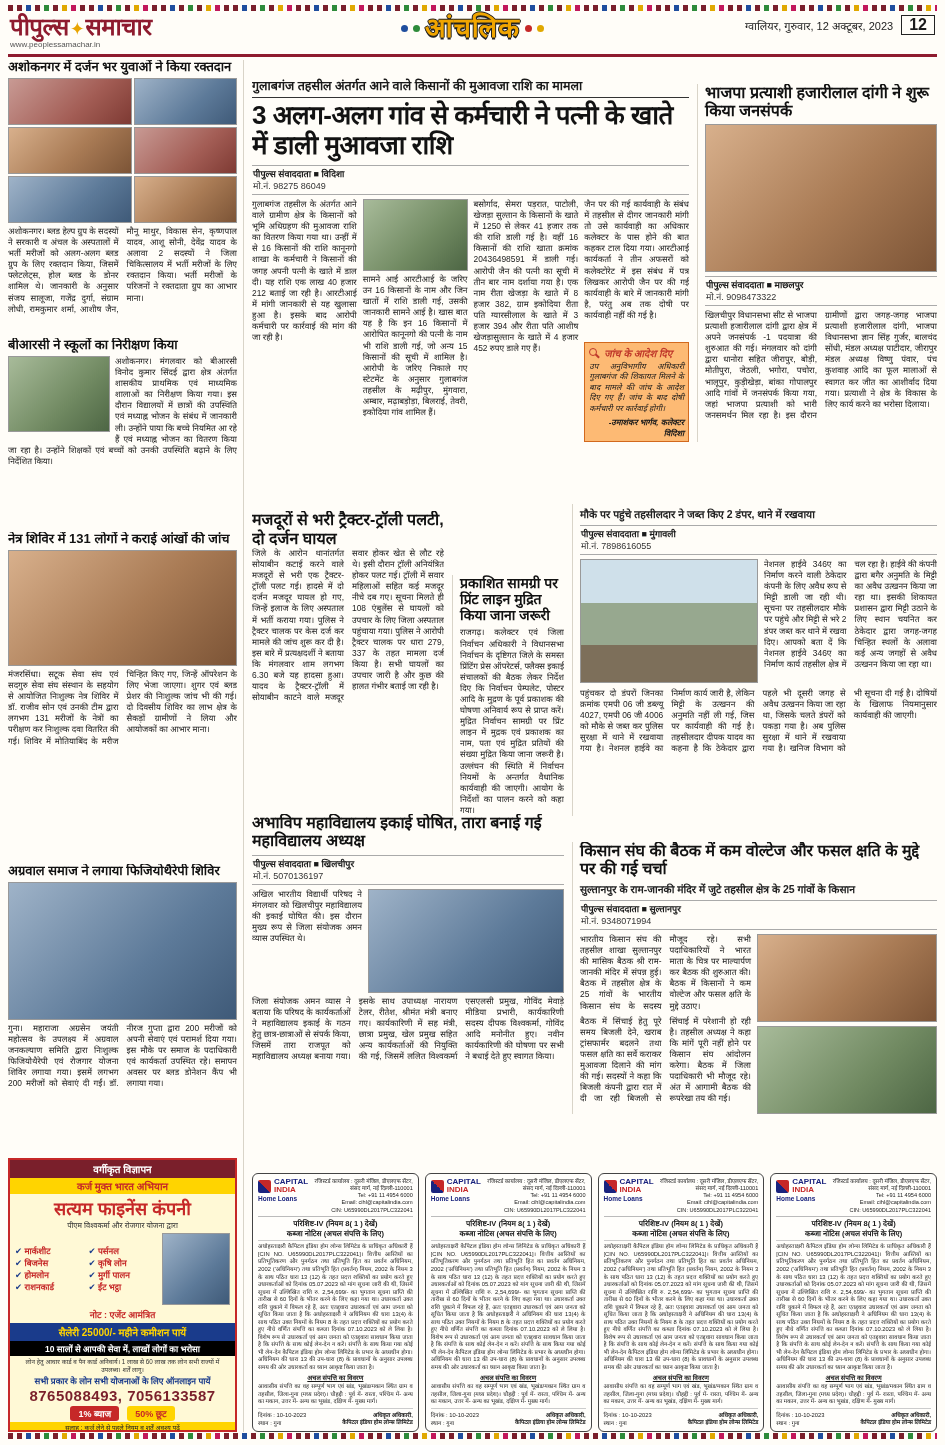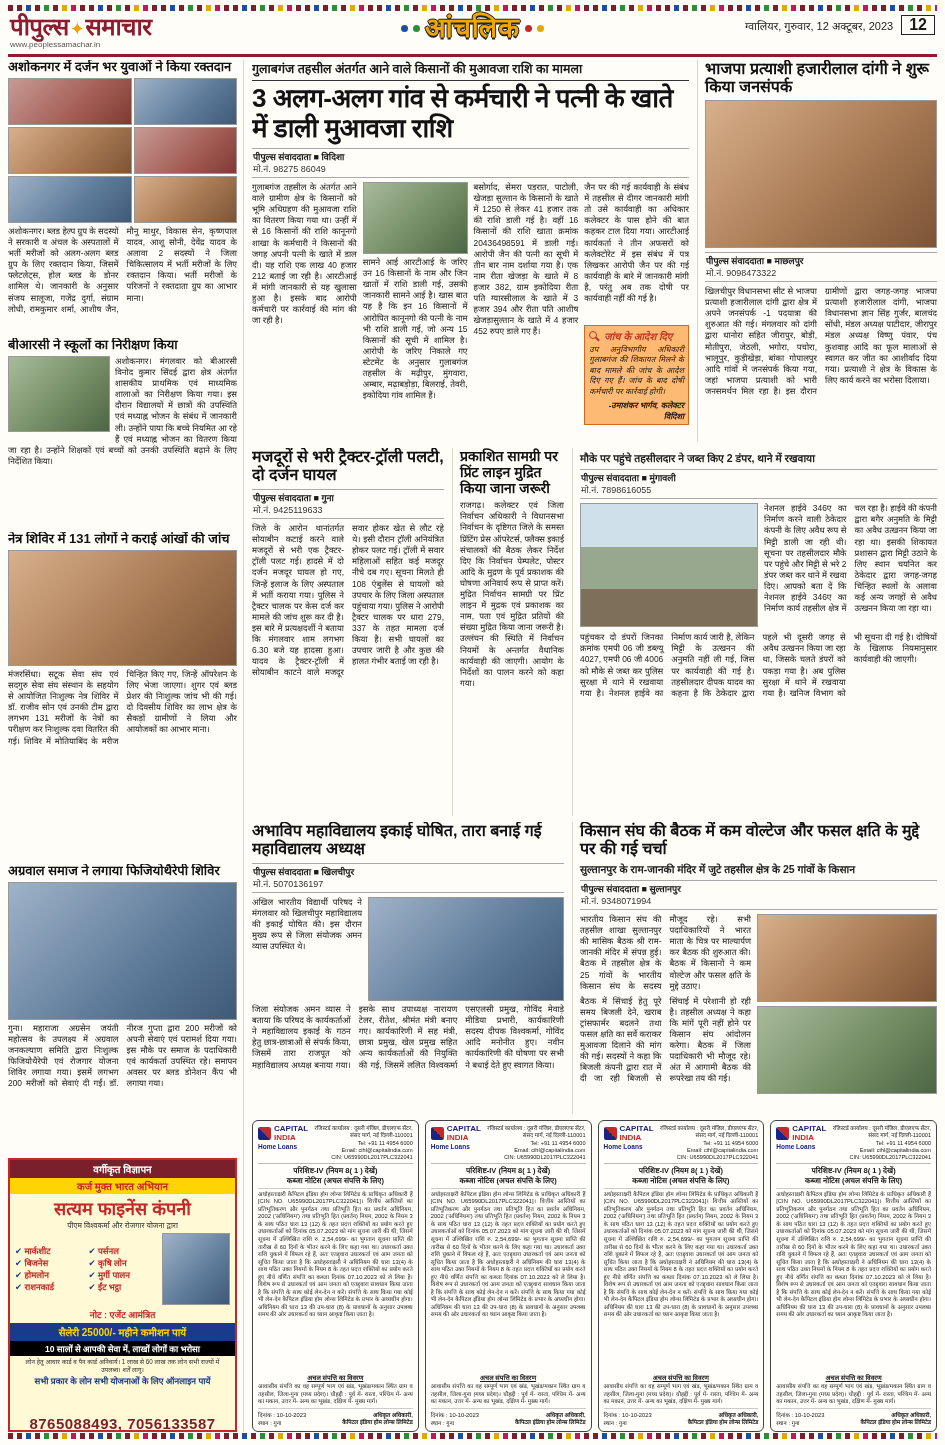--- a/index.html
+++ b/index.html
@@ -26,21 +26,21 @@
   .dot { width:7px; height:7px; border-radius:50%; display:inline-block; }
   .d-blue{background:#1f4e9e}.d-green{background:#2e8b3a}.d-red{background:#c62828}.d-yellow{background:#e0a800}
   .mast-right { flex:1; display:flex; align-items:center; justify-content:flex-end; gap:8px; }
   .dateline { font-size:11px; color:#222; }
   .page-no { border:1.5px solid #222; font-size:16px; font-weight:bold; padding:0 7px; }
 
   
   .content { display:flex; gap:8px; height:1372px; margin-top:3px; }
   .col-left { width:236px; display:flex; flex-direction:column; gap:6px; border-right:1px solid #d9d4c8; padding-right:6px; }
   .main-region { flex:1; display:flex; flex-direction:column; gap:6px; }
-  .row { display:flex; gap:8px; }
+  .row { display:flex; gap:8px;align-items:flex-end; }
   .rowA { height:382px; } .rowB { height:368px; } .rowC { height:292px; } .rowD { flex:1; gap:6px; }
   .vsep { border-left:1px solid #d9d4c8; padding-left:7px; }
 
   .art { overflow:hidden; }
   .hl { font-weight:bold; color:#121212; line-height:1.15; }
   .hl.sm { font-size:13px; }
   .hl.md { font-size:14px; }
   .hl.lg { font-size:16px; }
   .hl.xl { font-size:26px; letter-spacing:-0.5px; }
   .kicker { font-size:12.5px; font-weight:bold; border-bottom:1.5px solid #333; padding-bottom:3px; margin-bottom:3px; }
@@ -99,21 +99,21 @@
   .ad-mid { display:flex; gap:4px; padding:3px 5px; align-items:stretch; }
   .ad-list { flex:1; display:grid; grid-template-columns:1fr 1fr; gap:2px 4px; align-content:center; }
   .ad-item { color:#c62828; font-size:8.5px; line-height:1.2; }
   .ad-item::before { content:"✔ "; color:#1a3b8b; }
   .ad-model { width:68px; height:72px; flex:none; border:1px solid #999; }
   .ad-note { text-align:center; color:#c62828; font-size:9px; }
   .ad-salary { background:#1a3b8b; color:#ffd400; text-align:center; font-size:10px; padding:2px 0; margin-top:2px; }
   .ad-trust { background:#000000; color:#fff; text-align:center; font-size:8.5px; padding:2px 0; }
   .ad-terms { font-size:6.3px; font-weight:normal; color:#333; padding:2px 5px 0; text-align:center; line-height:1.3; }
   .ad-online { color:#1a3b8b; text-align:center; font-size:8.5px; padding-top:1px; }
-  .ad-phones { color:#7a1f2b; text-align:center; font-size:15px; letter-spacing:0.5px; padding:1px 0;margin-top:28px; }
+  .ad-phones { color:#7a1f2b; text-align:center; font-size:15px; letter-spacing:0.5px; padding:1px 0; }
   .ad-offers { display:flex; justify-content:center; gap:8px; padding:1px 0; }
   .pill { font-size:9px; padding:1px 8px; border-radius:3px; }
   .pill-red { background:#c62828; color:#fff; }
   .pill-yellow { background:#ffd400; color:#c62828; }
   .ad-advice { background:#ffd400; color:#222; font-size:6.5px; font-weight:normal; text-align:center; padding:1px 3px; margin-top:auto; }
 
   
   .notice { flex:1; border:1.2px solid #444; border-radius:6px; padding:4px 5px; display:flex; flex-direction:column; overflow:hidden; background:#fffefb; }
   .nt-head { display:flex; justify-content:space-between; gap:4px; border-bottom:1px solid #bbb; padding-bottom:2px; }
   .ci-logo { display:flex; align-items:center; gap:3px; }
@@ -263,24 +263,20 @@
             <span>पीपुल्स संवाददाता ■ माछलपुर</span>
             <span class="phone">मो.नं. 9098473322</span>
           </div>
           <p class="body cols2" style="height:132px">खिलचीपुर विधानसभा सीट से भाजपा प्रत्याशी हजारीलाल दांगी द्वारा क्षेत्र में अपने जनसंपर्क -1 पदयात्रा की शुरुआत की गई। मंगलवार को दांगी द्वारा धानोरा सहित जीरापुर, बोड़ी, मोतीपुरा, जेठली, भगोरा, पचोरा, भालूपुर, कुड़ीखेड़ा, बांका गोपालपुर आदि गांवों में जनसंपर्क किया गया, जहां भाजपा प्रत्याशी को भारी जनसमर्थन मिल रहा है। इस दौरान ग्रामीणों द्वारा जगह-जगह भाजपा प्रत्याशी हजारीलाल दांगी, भाजपा विधानसभा ज्ञान सिंह गुर्जर, बालचंद सोंधी, मंडल अध्यक्ष पाटीदार, जीरापुर मंडल अध्यक्ष विष्णु पंवार, पंच कुशवाह आदि का फूल मालाओं से स्वागत कर जीत का आशीर्वाद दिया गया। प्रत्याशी ने क्षेत्र के विकास के लिए कार्य करने का भरोसा दिलाया।</p>
         </article>
       </div>
 
       <div class="row rowB">
         <article class="art" style="width:192px">
           <h2 class="hl lg">मजदूरों से भरी ट्रैक्टर-ट्रॉली पलटी, दो दर्जन घायल</h2>
-          <div class="byline">
-            <span>पीपुल्स संवाददाता ■ गुना</span>
-            <span class="phone">मो.नं. 9425119633</span>
-          </div>
           <p class="body cols2" style="height:268px">जिले के आरोन थानांतर्गत सोयाबीन कटाई करने वाले मजदूरों से भरी एक ट्रैक्टर-ट्रॉली पलट गई। हादसे में दो दर्जन मजदूर घायल हो गए, जिन्हें इलाज के लिए अस्पताल में भर्ती कराया गया। पुलिस ने ट्रैक्टर चालक पर केस दर्ज कर मामले की जांच शुरू कर दी है। इस बारे में प्रत्यक्षदर्शी ने बताया कि मंगलवार शाम लगभग 6.30 बजे यह हादसा हुआ। यादव के ट्रैक्टर-ट्रॉली में सोयाबीन काटने वाले मजदूर सवार होकर खेत से लौट रहे थे। इसी दौरान ट्रॉली अनियंत्रित होकर पलट गई। ट्रॉली में सवार महिलाओं सहित कई मजदूर नीचे दब गए। सूचना मिलते ही 108 एंबुलेंस से घायलों को उपचार के लिए जिला अस्पताल पहुंचाया गया। पुलिस ने आरोपी ट्रैक्टर चालक पर धारा 279, 337 के तहत मामला दर्ज किया है। सभी घायलों का उपचार जारी है और कुछ की हालत गंभीर बताई जा रही है।</p>
         </article>
 
         <article class="art vsep" style="width:112px">
           <h2 class="hl md">प्रकाशित सामग्री पर प्रिंट लाइन मुद्रित किया जाना जरूरी</h2>
           <p class="body" style="margin-top:4px">राजगढ़। कलेक्टर एवं जिला निर्वाचन अधिकारी ने विधानसभा निर्वाचन के दृष्टिगत जिले के समस्त प्रिंटिंग प्रेस ऑपरेटर्स, फ्लैक्स इकाई संचालकों की बैठक लेकर निर्देश दिए कि निर्वाचन पेम्पलेट, पोस्टर आदि के मुद्रण के पूर्व प्रकाशक की घोषणा अनिवार्य रूप से प्राप्त करें। मुद्रित निर्वाचन सामग्री पर प्रिंट लाइन में मुद्रक एवं प्रकाशक का नाम, पता एवं मुद्रित प्रतियों की संख्या मुद्रित किया जाना जरूरी है। उल्लंघन की स्थिति में निर्वाचन नियमों के अन्तर्गत वैधानिक कार्यवाही की जाएगी। आयोग के निर्देशों का पालन करने को कहा गया।</p>
         </article>
 
         <article class="art vsep" style="flex:1">
           <div class="subhead">मौके पर पहुंचे तहसीलदार ने जब्त किए 2 डंपर, थाने में रखवाया</div>

